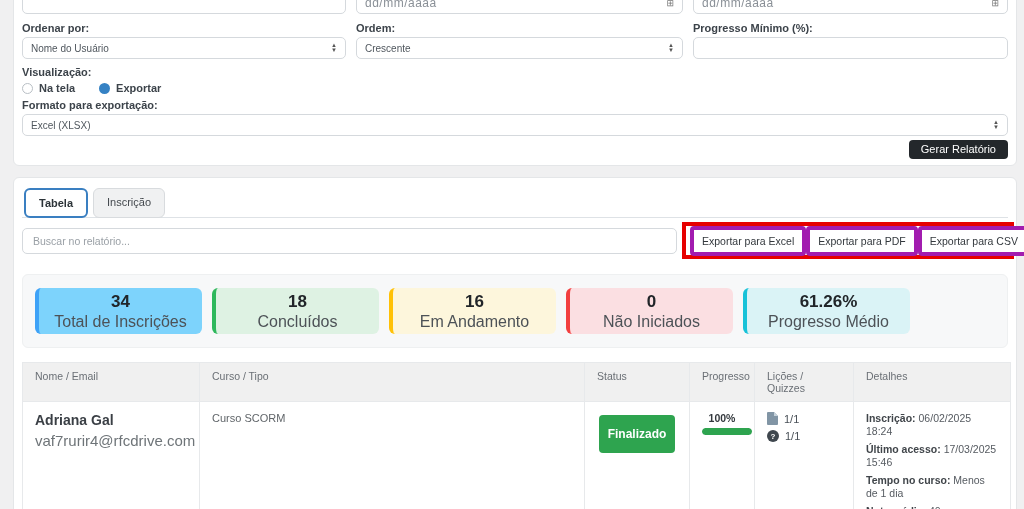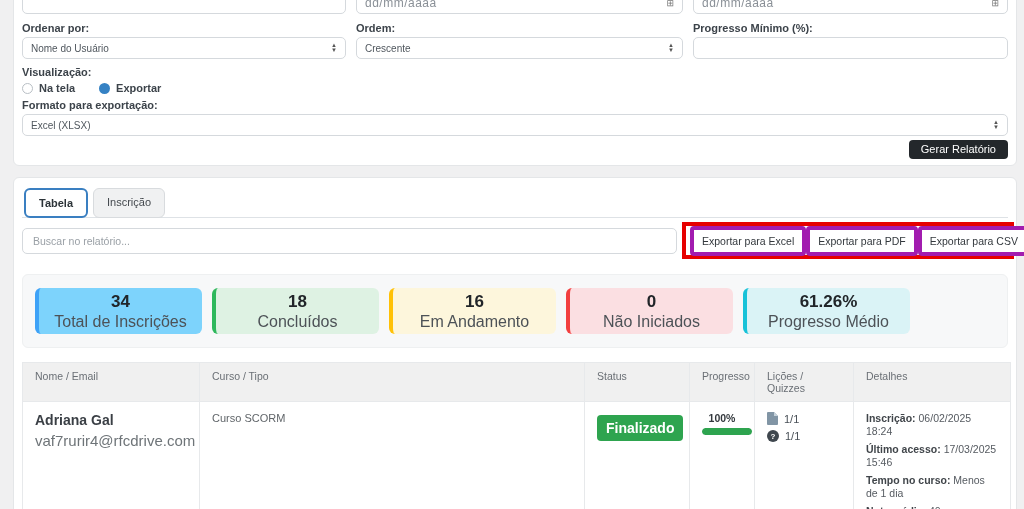--- a/index.html
+++ b/index.html
@@ -88,21 +88,21 @@
   .report td { padding:10px 12px; }
   .c-name{width:177px}.c-course{width:385px}.c-status{width:105px}
   .c-prog{width:65px}.c-lq{width:99px}.c-det{width:157px}
   tr.data-row { height:72px; }
   .uname { font-weight:700; font-size:14px; color:#3a3f45; }
   .uemail { font-size:15px; color:#6e7478; margin-top:4px; }
   .course { font-size:11px; color:#606569; }
   .td-status { text-align:center; }
   .badge {
     display:inline-block; background:#2ea44f; color:#fff; font-weight:700;
-    font-size:14px; padding:5px 9px; border-radius:4px; margin-top:3px;
+    font-size:12px; padding:12px 9px; border-radius:4px; margin-top:3px;
   }
   .td-prog { text-align:center; padding-left:6px; padding-right:6px; }
   .prog-label { font-size:10.5px; font-weight:700; color:#33383d; }
   .prog-track { width:50px; height:7px; background:#e9ecef; border-radius:4px; margin:4px auto 0; overflow:hidden; }
   .prog-fill { height:100%; background:#2ea44f; border-radius:4px; }
   .lq-line { display:flex; align-items:center; gap:6px; font-size:11px; color:#495057; margin-bottom:5px; }
   .q-icon {
     width:12px; height:12px; border-radius:50%; background:#3f474e; color:#fff;
     font-size:8px; font-weight:700; display:flex; align-items:center; justify-content:center;
   }

